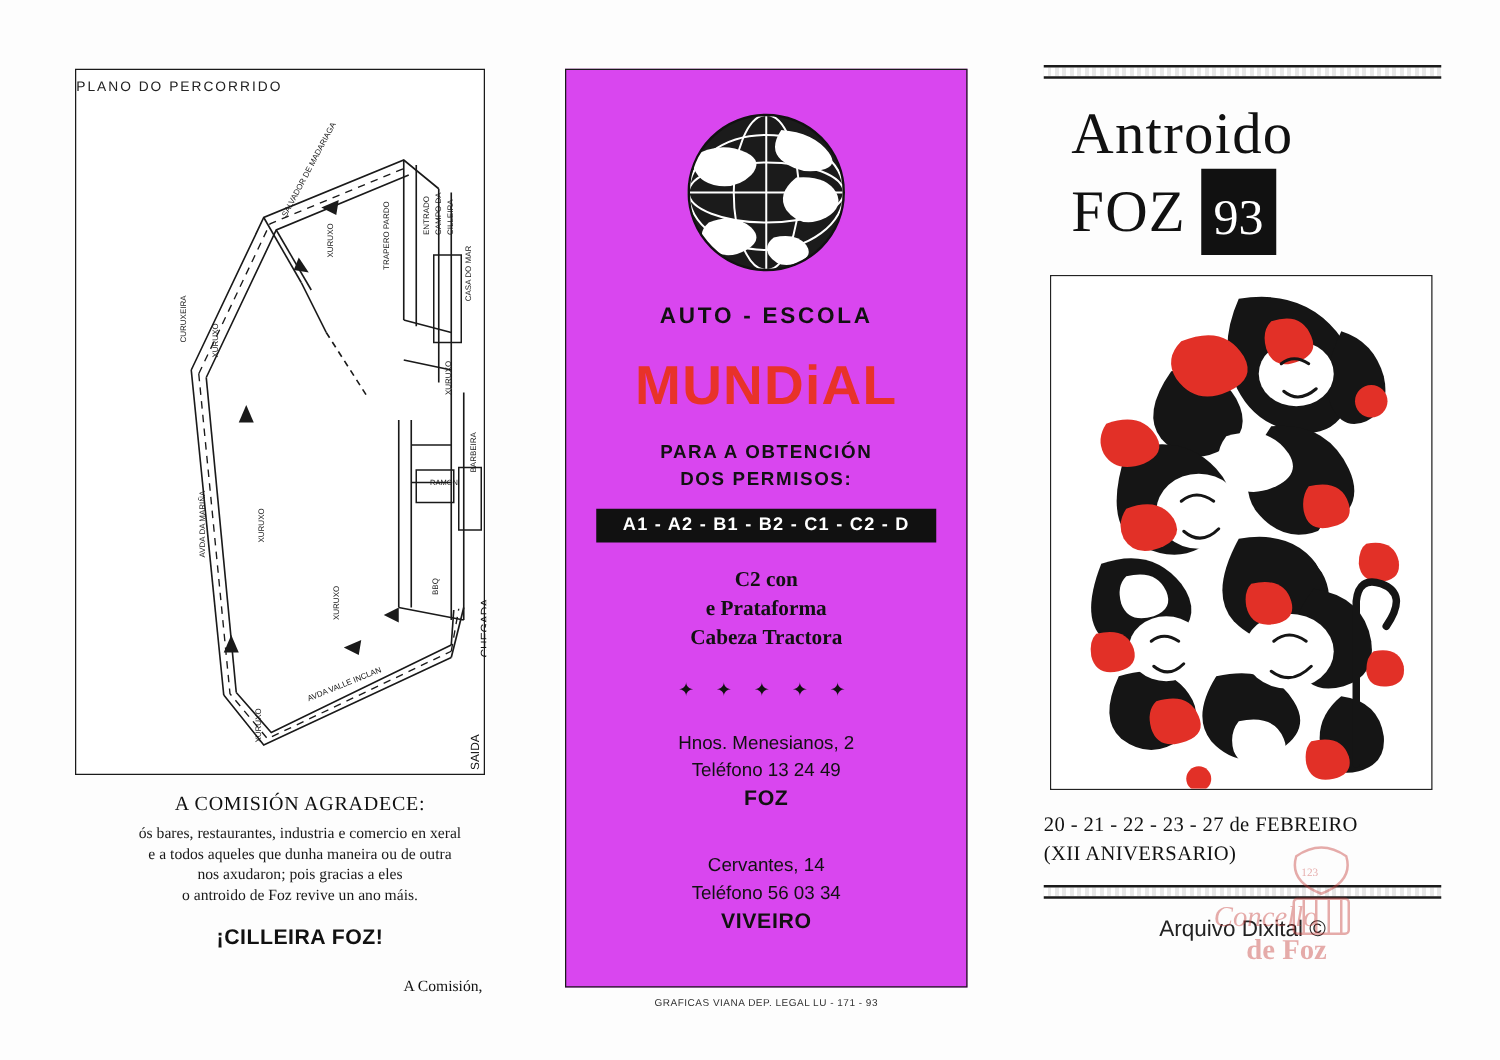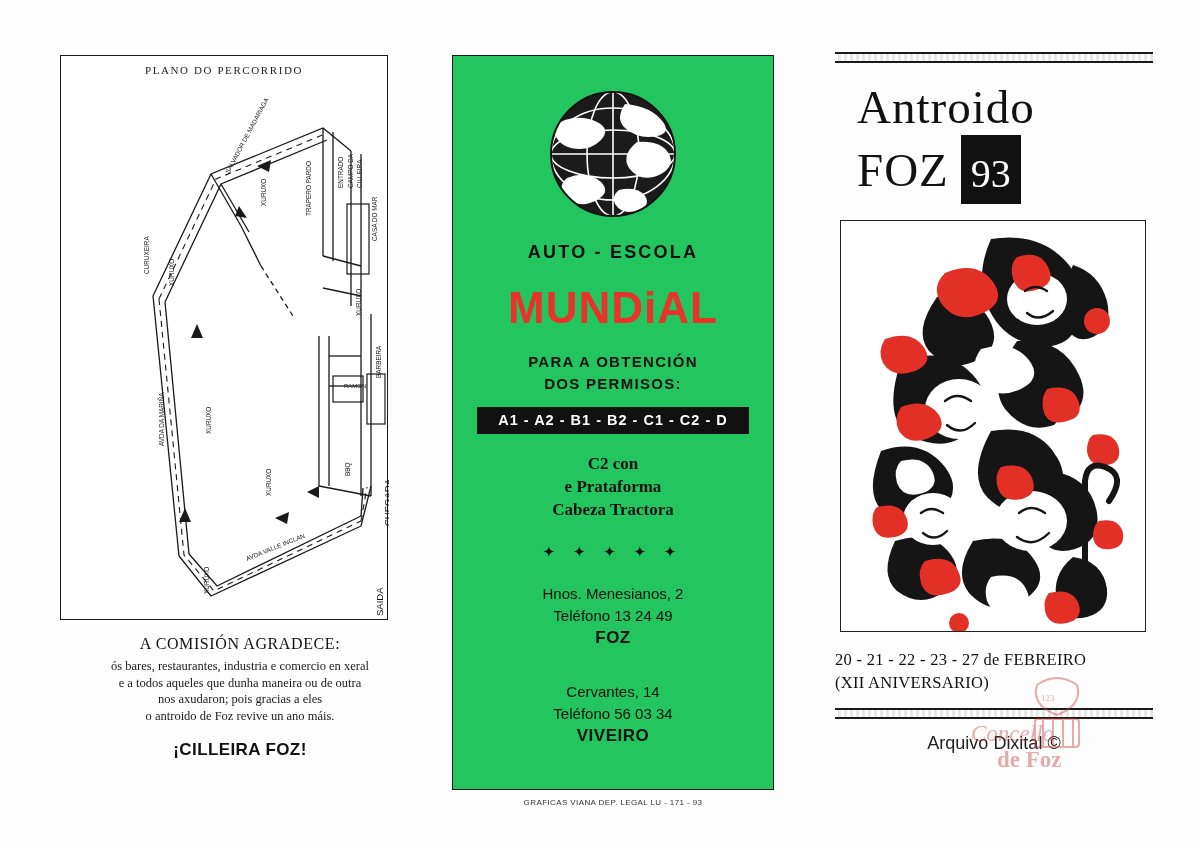--- a/index.html
+++ b/index.html
@@ -37,22 +37,21 @@
     height: 565px;
     border: 1.5px solid #1a1a1a;
     box-sizing: border-box;
     background: #fff;
   }
   .map-title {
     position: absolute;
     top: 8px;
     left: 0;
     width: 100%;
-    text-align: center;
-    font-family: Liberation Serif, serif;
+    font-family: Liberation Sans, sans-serif;
     font-size: 11px;
     letter-spacing: 1.6px;
     color: #222;
   }
   .map-svg { position: absolute; left: 0; top: 0; }
 
   .agradece {
     position: absolute;
     top: 580px;
     left: 16px;
@@ -87,21 +86,21 @@
 
   
   .panel-mid {
     position: absolute;
     left: 452px;
     top: 55px;
     width: 322px;
     height: 735px;
     border: 1.5px solid #1a1a1a;
     box-sizing: border-box;
-    background: #22c55e;
+    background: #d946ef;
     text-align: center;
   }
   .globe-wrap {
     margin-top: 26px;
     height: 150px;
   }
   .auto-escola {
     font-family: "Liberation Sans", sans-serif;
     font-weight: bold;
     font-size: 18px;
@@ -347,20 +346,21 @@
       </svg>
     </div>
 
     <div class="agradece">
       <div class="head">A COMISIÓN AGRADECE:</div>
       <div class="body-line">ós bares, restaurantes, industria e comercio en xeral</div>
       <div class="body-line">e a todos aqueles que dunha maneira ou de outra</div>
       <div class="body-line">nos axudaron; pois gracias a eles</div>
       <div class="body-line">o antroido de Foz revive un ano máis.</div>
       <div class="noraboa">¡CILLEIRA FOZ!</div>
+      <div class="sign">A Comisión,</div>
     </div>
   </div>
 
   <div class="panel-mid">
 
     <div class="globe-wrap">
       <svg width="160" height="150" viewBox="0 0 160 150">
         <defs>
           <clipPath id="gclip">
               <circle cx="80" cy="72" r="62"></circle>

